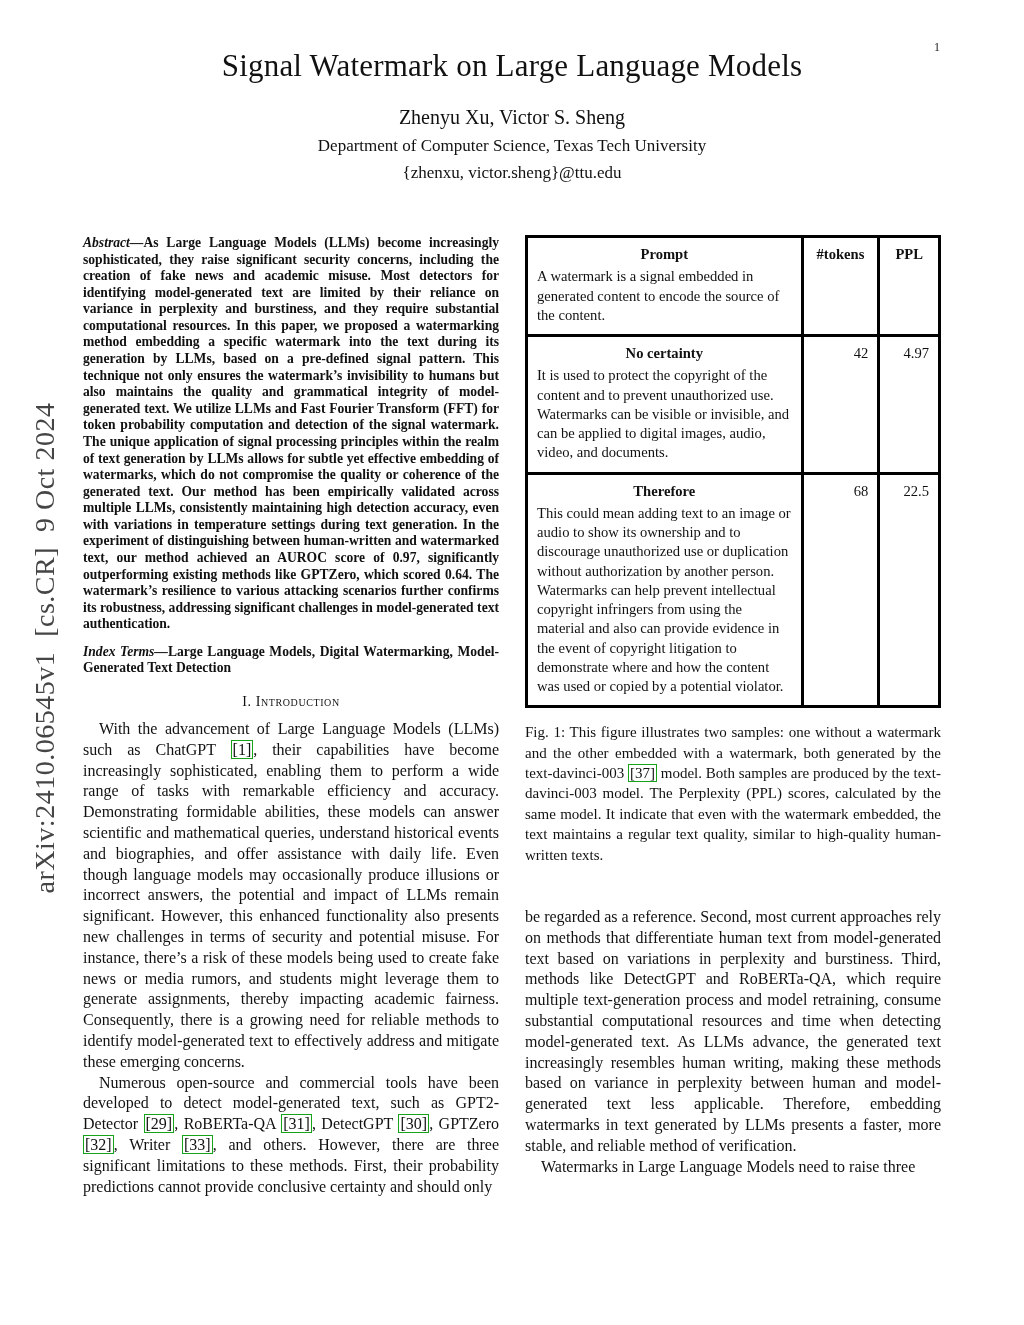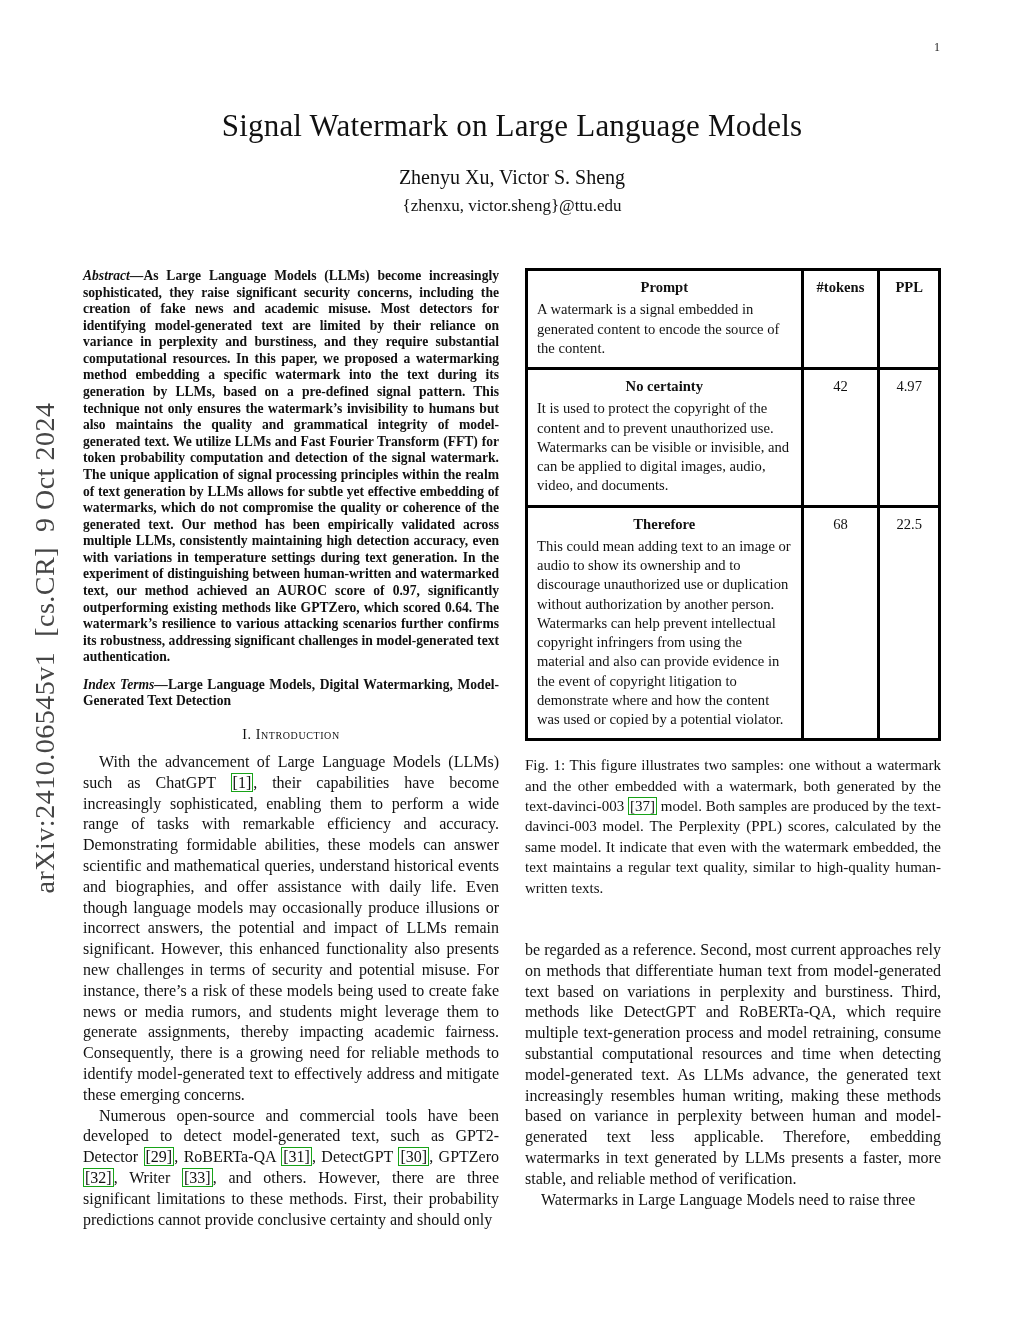--- a/index.html
+++ b/index.html
@@ -20,21 +20,21 @@
   .arxiv-strip {
     position:absolute;
     top:648px; left:45px;
     transform:translate(-50%,-50%) rotate(-90deg);
     white-space:nowrap;
     font-size:28px;
     color:#454545;
     letter-spacing:0.5px;
   }
 
-  header { text-align:center; padding-top:108px; }
+  header { text-align:center; padding-top:48px; }
   .paper-title {
     font-size:31px; font-weight:400; margin:0 0 22px 0;
     letter-spacing:0.2px;
   }
   .authors { font-size:20px; margin-bottom:7px; }
   .affiliation { font-size:17px; margin-bottom:7px; }
   .email { font-size:17px; }
 
   .columns {
     display:flex; gap:26px;
@@ -89,21 +89,21 @@
   .c-prompt { width:281px; }
   .c-tokens { width:77px; }
   .c-ppl    { width:61px; }
   .cell-label {
     display:block;
     text-align:center;
     font-weight:bold;
     margin-bottom:3px;
   }
   .cell-text { display:block; text-align:left; }
-  .num-cell { text-align:center; }
+  .num-cell { text-align:right; }
   .head-cell { text-align:center; font-weight:bold; }
 
   figcaption {
     font-size:15px;
     line-height:1.36;
     text-align:justify;
     margin-top:14px;
   }
 
   .rc-continue { margin-top:42px; }
@@ -113,20 +113,21 @@
 
 <div class="page">
 
   <div class="page-number">1</div>
 
   <div class="arxiv-strip">arXiv:2410.06545v1&nbsp;&nbsp;[cs.CR]&nbsp;&nbsp;9 Oct 2024</div>
 
   <header>
     <h1 class="paper-title">Signal Watermark on Large Language Models</h1>
     <div class="authors">Zhenyu Xu, Victor S. Sheng</div>
+    <div class="affiliation">Department of Computer Science, Texas Tech University</div>
     <div class="email">{zhenxu, victor.sheng}@ttu.edu</div>
   </header>
 
   <div class="columns">
 
     <div class="col col-left">
       <p class="abstract"><span class="lead-label">Abstract—</span><span>As Large Language Models (LLMs) become increasingly sophisticated, they raise significant security concerns, including the creation of fake news and academic misuse. Most detectors for identifying model-generated text are limited by their reliance on variance in perplexity and burstiness, and they require substantial computational resources. In this paper, we proposed a watermarking method embedding a specific watermark into the text during its generation by LLMs, based on a pre-defined signal pattern. This technique not only ensures the watermark’s invisibility to humans but also maintains the quality and grammatical integrity of model-generated text. We utilize LLMs and Fast Fourier Transform (FFT) for token probability computation and detection of the signal watermark. The unique application of signal processing principles within the realm of text generation by LLMs allows for subtle yet effective embedding of watermarks, which do not compromise the quality or coherence of the generated text. Our method has been empirically validated across multiple LLMs, consistently maintaining high detection accuracy, even with variations in temperature settings during text generation. In the experiment of distinguishing between human-written and watermarked text, our method achieved an AUROC score of 0.97, significantly outperforming existing methods like GPTZero, which scored 0.64. The watermark’s resilience to various attacking scenarios further confirms its robustness, addressing significant challenges in model-generated text authentication.</span></p>
 
       <p class="index-terms"><span class="lead-label">Index Terms—</span><span>Large Language Models, Digital Watermarking, Model-Generated Text Detection</span></p>
 

